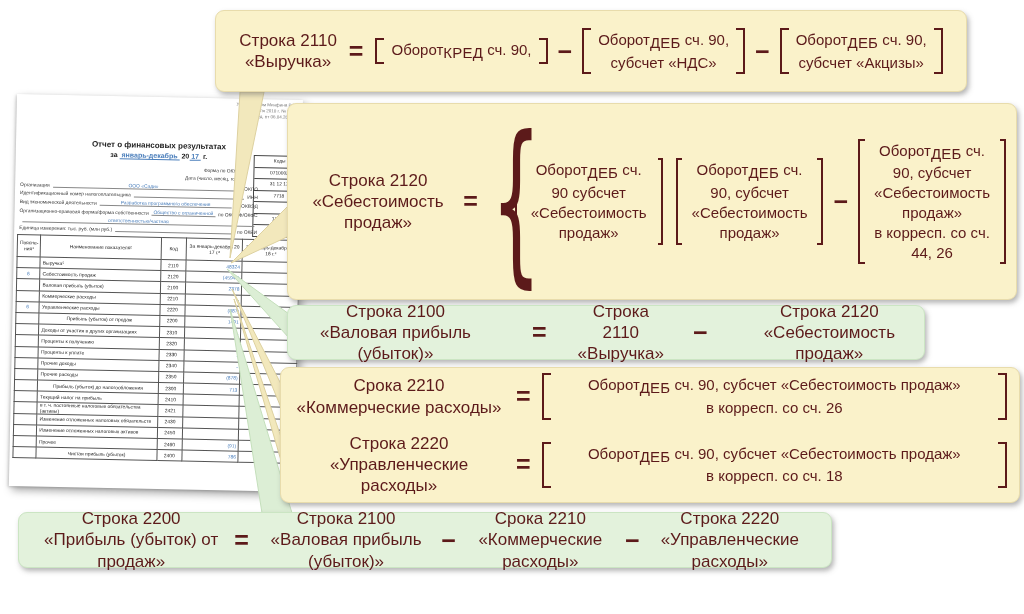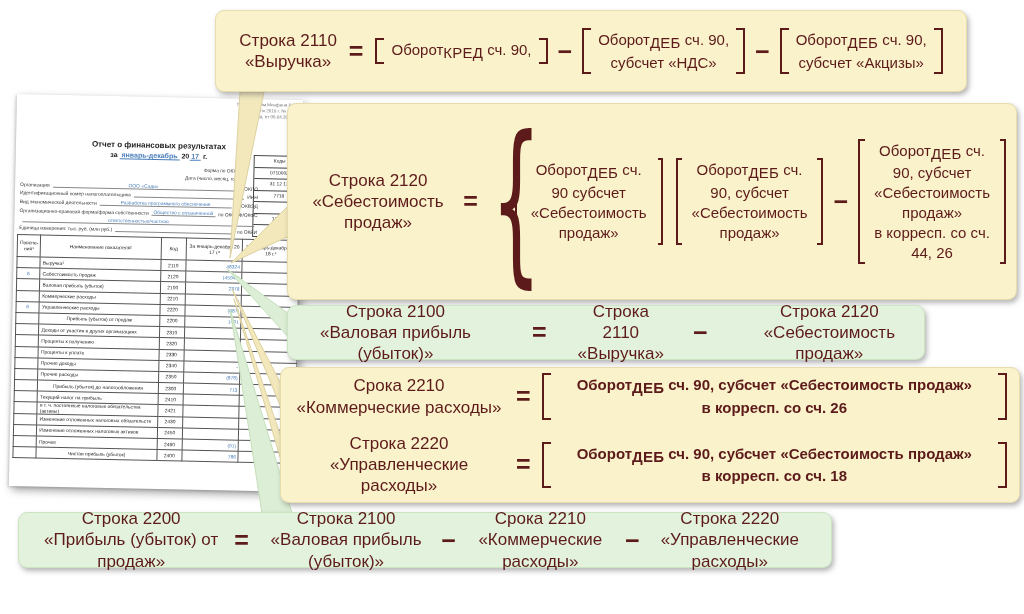--- a/index.html
+++ b/index.html
@@ -26,21 +26,21 @@
   .box2{left:287px;top:103px;width:730px;height:197px;padding:6px 10px;}
   .box2 .lbl{width:205px;}
   .brace{font-size:176px;line-height:176px;transform:scaleX(.45);width:36px;text-align:center;
          font-family:"DejaVu Sans",sans-serif;font-weight:400;margin:0 -2px;}
   .col{flex:1;display:flex;flex-direction:row;gap:13px;align-items:center;}
   .rowb{display:flex;align-items:center;gap:7px;}
   .box3{left:287px;top:305px;width:638px;height:55px;justify-content:center;gap:24px;}
   .box4{left:280px;top:367px;width:740px;height:136px;flex-direction:column;justify-content:center;gap:13px;padding:8px 12px;}
   .exp-row{display:flex;align-items:center;width:100%;gap:6px;}
   .exp-row .lbl{width:212px;}
-  .exp-row .bg{flex:1;font-weight:bold;}
+  .exp-row .bg{flex:1;}
   .box5{left:18px;top:512px;width:814px;height:56px;justify-content:space-between;padding:0 14px;}
 
   
   .tails{position:absolute;left:0;top:0;z-index:5;}
 
   
   .doc{position:absolute;left:17px;top:97px;width:286px;height:392px;background:#fff;
        transform:rotate(1.2deg);transform-origin:50% 0;z-index:1;overflow:hidden;
        box-shadow:3px 4px 8px rgba(0,0,0,.35),-1px 1px 3px rgba(0,0,0,.18);
        color:#222;font-size:5px;}

